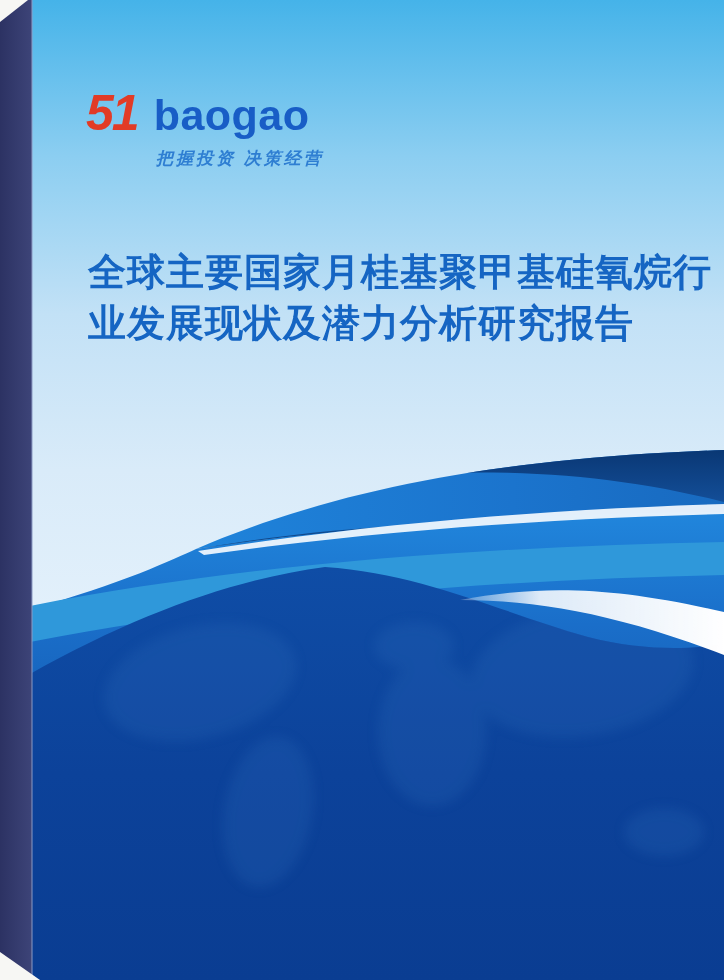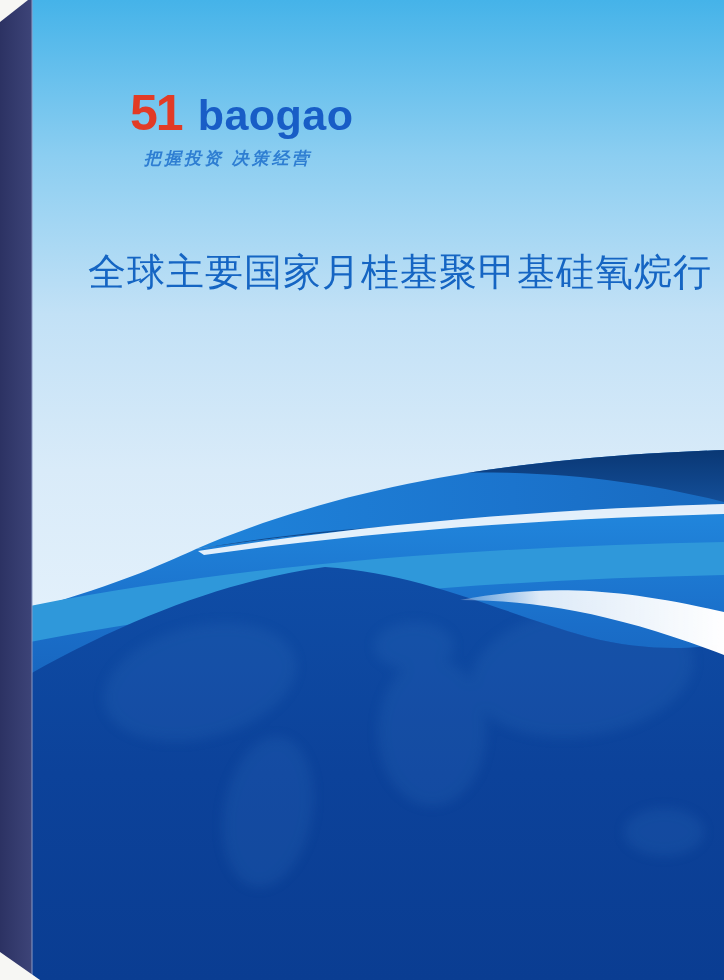--- a/index.html
+++ b/index.html
@@ -9,44 +9,43 @@
     overflow:hidden;
     font-family:"Liberation Sans", sans-serif;
   }
   .art{position:absolute;inset:0;display:block;}
   .logo-row{
     position:absolute;left:86px;top:88px;
     display:flex;align-items:baseline;
     user-select:none;
   }
   .logo-number{
-    font-size:50px;font-weight:bold;
+    font-size:50px;font-weight:bold;font-style:italic;
     color:#e23b26;letter-spacing:-2px;
     line-height:1;
-    margin-left:44px;
   }
   .logo-word{
     font-size:43px;font-weight:bold;
     color:#185dc6;letter-spacing:0.5px;
     line-height:1;margin-left:16px;
   }
   .logo-tagline{
-    position:absolute;left:144px;top:147px;
+    position:absolute;left:156px;top:147px;
     font-size:17px;font-weight:bold;font-style:italic;
     color:#2e7ed2;letter-spacing:3px;
     white-space:nowrap;
   }
   .title-block{
     position:absolute;left:88px;top:247px;
   }
   .title-line{
     font-size:38px;line-height:51px;
     color:#1565c3;letter-spacing:1px;
     white-space:nowrap;
-    font-weight:400;
+    font-weight:700;
   }
 </style>
 </head>
 <body>
 
 <div class="cover">
 
   <svg class="art" width="724" height="980" viewBox="0 0 724 980" xmlns="http://www.w3.org/2000/svg">
     <defs>
       <linearGradient id="gBg" x1="0" y1="0" x2="0" y2="1">
@@ -132,15 +131,16 @@
   </svg>
 
   <div class="logo-row">
     <span class="logo-number">51</span>
     <span class="logo-word">baogao</span>
   </div>
   <div class="logo-tagline">把握投资 决策经营</div>
 
   <div class="title-block">
     <div class="title-line">全球主要国家月桂基聚甲基硅氧烷行</div>
+    <div class="title-line">业发展现状及潜力分析研究报告</div>
   </div>
 
 </div>
 
 </body></html>

